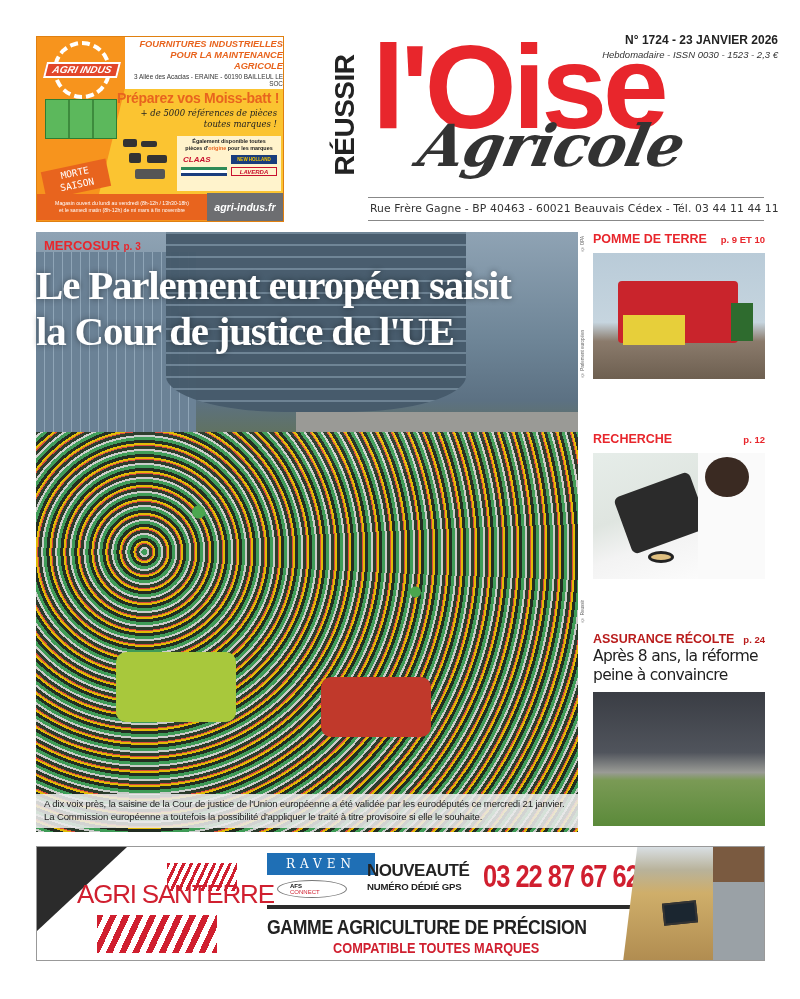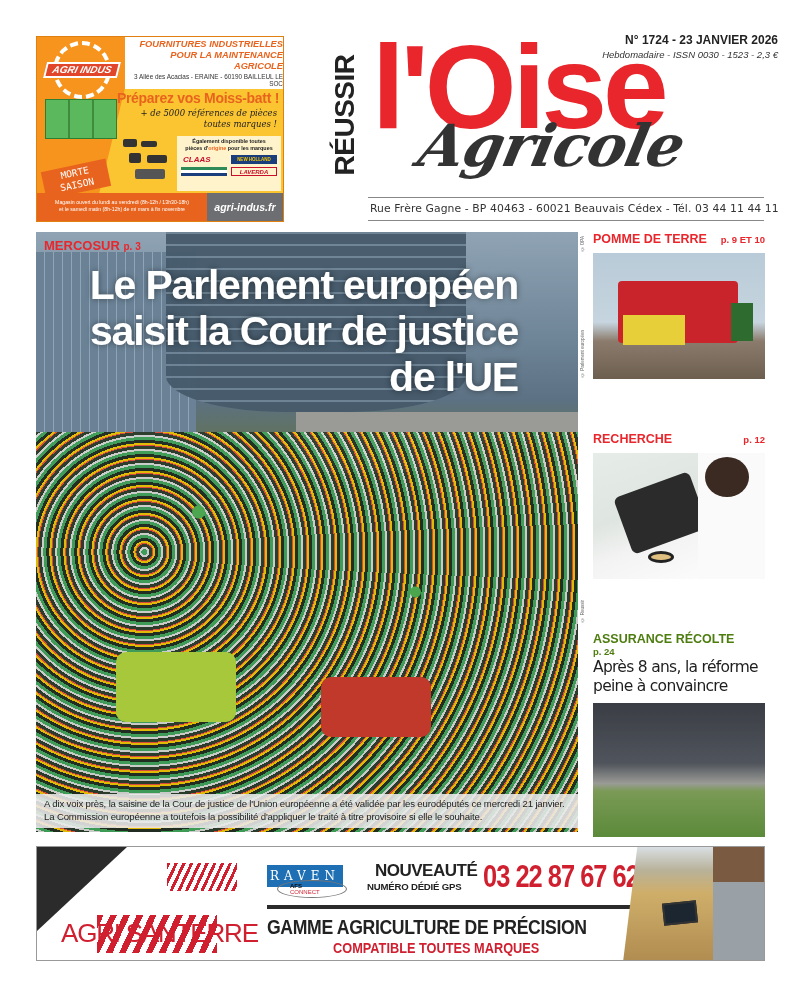--- a/index.html
+++ b/index.html
@@ -24,21 +24,21 @@
     .ad-top .morte { position: absolute; left: 6px; top: 128px; width: 66px; height: 28px; background: #e8641e; transform: rotate(-12deg); color: #fff; font-family: "DejaVu Sans Mono", monospace; font-size: 9.5px; text-align: center; line-height: 12px; padding-top: 2px; }
     .ad-top .orig-panel { position: absolute; left: 140px; top: 99px; width: 104px; height: 55px; background: #fff3cc; padding: 2px 3px; }
     .ad-top .orig-panel .txt { font-size: 5.4px; text-align: center; color: #222; font-weight: bold; line-height: 7px; }
     .ad-top .orig-panel .txt .orig { color: #e8641e; }
     .ad-top .brands { display: flex; flex-wrap: wrap; gap: 3px 4px; margin-top: 3px; justify-content: center; }
     .ad-top .brand { font-size: 6.5px; font-weight: bold; height: 9px; line-height: 9px; padding: 0 2px; }
     .ad-top .brand.claas { color: #c8102e; font-style: italic; font-size: 8px; width: 46px; text-align: left; }
     .ad-top .brand.nh { background: #1a3d7c; color: #f7c600; width: 46px; font-size: 4.5px; text-align: center; }
     .ad-top .brand.deutz { background: linear-gradient(#2e8b57 0 33%, #fff 33% 66%, #1a3d7c 66%); width: 46px; }
     .ad-top .brand.laverda { color: #c8102e; border: 1px solid #c8102e; font-style: italic; width: 46px; text-align: center; font-size: 6px; }
-    .ad-top .footer { position: absolute; left: 0; bottom: 0; width: 100%; height: 28px; display: flex; }
+    .ad-top .footer { position: absolute; left: 0; bottom: 0; width: 100%; height: 28px; display: flex; align-items: center; }
     .ad-top .footer .hours { width: 170px; background: #e8641e; color: #fff; font-size: 5.2px; line-height: 7px; padding: 6px 3px; text-align: center; }
     .ad-top .footer .site { flex: 1; background: #6d6e71; color: #fff; font-weight: bold; font-style: italic; font-size: 10.5px; text-align: center; line-height: 28px; }
 
     
     .reussir { position: absolute; left: 330px; top: 40px; width: 30px; height: 150px; }
     .reussir span { position: absolute; left: 50%; top: 50%; transform: translate(-50%, -50%) rotate(-90deg); font-weight: bold; font-size: 28px; color: #222; letter-spacing: -0.5px; white-space: nowrap; }
     .title-oise { position: absolute; left: 372px; top: 28px; font-family: "Liberation Sans", sans-serif; font-weight: bold; font-size: 118px; color: #e8262c; letter-spacing: -4px; line-height: 118px; }
     .title-agricole { position: absolute; left: 420px; top: 112px; font-family: "DejaVu Serif", serif; font-style: italic; font-weight: bold; font-size: 58px; color: #333; transform: skewX(-12deg); letter-spacing: -1px; }
     .issue-no { position: absolute; right: 22px; top: 33px; font-weight: bold; font-size: 12px; color: #222; }
     .issue-sub { position: absolute; right: 22px; top: 49px; font-style: italic; font-size: 9.5px; color: #333; }
@@ -60,29 +60,29 @@
       background:
         radial-gradient(circle at 30% 20%, #4caf50 0 6px, transparent 7px),
         radial-gradient(circle at 70% 40%, #4caf50 0 5px, transparent 6px),
         repeating-radial-gradient(circle at 20% 30%, #3fa45a 0 3px, #d9d9d9 3px 5px, #2a3a2a 5px 8px, #e84a3c 8px 9px, #f2c500 9px 11px, #1f2a1f 11px 14px);
       opacity: 0.9; }
     .main-photo .tractor { position: absolute; left: 80px; top: 420px; width: 120px; height: 70px; background: #a8c83c; border-radius: 10px; }
     .main-photo .tractor2 { position: absolute; left: 285px; top: 445px; width: 110px; height: 60px; background: #c0392b; border-radius: 10px; }
     .main-photo .road-bridge { position: absolute; left: 390px; top: 210px; width: 152px; height: 60px; background: #8a5a48; }
     .kicker-main { position: absolute; left: 44px; top: 238px; font-weight: bold; font-size: 13px; color: #e8262c; }
     .kicker-main .pg { font-size: 10px; }
-    .headline-main { position: absolute; left: 36px; top: 262px; width: 482px; text-align: right; color: #fff; font-weight: bold; font-size: 41px; line-height: 46px; letter-spacing: -1.2px; text-shadow: 0 0 6px rgba(0,0,0,0.45); }
+    .headline-main { position: absolute; left: 36px; top: 262px; width: 482px; text-align: left; color: #fff; font-weight: bold; font-size: 41px; line-height: 46px; letter-spacing: -1.2px; text-shadow: 0 0 6px rgba(0,0,0,0.45); font-family: Liberation Serif, serif; }
     .caption { position: absolute; left: 36px; top: 794px; width: 542px; height: 34px; background: rgba(235,235,235,0.88); padding: 3px 8px; font-size: 9.6px; line-height: 13px; color: #222; letter-spacing: -0.15px; }
     .credit-v { position: absolute; writing-mode: vertical-rl; transform: rotate(180deg); font-size: 4.5px; color: #666; }
 
     
     .side { position: absolute; left: 593px; width: 172px; }
     .side .kicker { font-weight: bold; font-size: 12.5px; color: #e8262c; display: flex; justify-content: space-between; align-items: baseline; }
     .side .kicker .pg { font-size: 9.5px; }
-    .side .kicker.orange { color: #4d7c0f; flex-direction: column; }
+    .side .kicker.orange { color: #b91c1c; }
     .side h2 { font-family: "DejaVu Sans", sans-serif; font-weight: normal; font-size: 15.5px; line-height: 19px; color: #1e1e1e; letter-spacing: -0.7px; margin-top: 1px; }
     .side .photo { width: 172px; margin-top: 7px; }
     .s1 { top: 232px; }
     .s1 .photo { height: 126px; background: linear-gradient(180deg, #b9cbd8 0%, #c6d5df 55%, #8b7b6c 70%, #6d5f50 100%); position: relative; overflow: hidden; }
     .s1 .photo .machine { position: absolute; left: 25px; top: 28px; width: 120px; height: 62px; background: #c9242c; border-radius: 4px; }
     .s1 .photo .machine-y { position: absolute; left: 30px; top: 62px; width: 62px; height: 30px; background: #e7cf3a; }
     .s1 .photo .tractor { position: absolute; left: 138px; top: 50px; width: 22px; height: 38px; background: #2e6b2e; }
     .s2 { top: 432px; }
     .s2 .photo { height: 126px; background: linear-gradient(160deg, #e6ede9 0%, #dfe5e0 40%, #f3f3f3 60%, #ffffff 100%); position: relative; overflow: hidden; }
     .s2 .photo .scope { position: absolute; left: 28px; top: 30px; width: 80px; height: 60px; background: #2b2b2b; border-radius: 6px; transform: rotate(-20deg); }
@@ -90,25 +90,25 @@
     .s2 .photo .person { position: absolute; left: 105px; top: 0; width: 67px; height: 126px; background: #fafafa; }
     .s2 .photo .hair { position: absolute; left: 112px; top: 4px; width: 44px; height: 40px; border-radius: 50%; background: #3a2a22; }
     .s3 { top: 632px; }
     .s3 .photo { height: 134px; background: linear-gradient(180deg, #3a3d44 0%, #50545c 45%, #9a9b96 60%, #7a9a55 66%, #5b8a3a 100%); }
 
     
     .ad-bottom { position: absolute; left: 36px; top: 846px; width: 729px; height: 115px; border: 1px solid #999; background: #fff; overflow: hidden; }
     .ad-bottom .corner { position: absolute; left: 0; top: 0; width: 90px; height: 84px; background: #2b2b2b; clip-path: polygon(0 0, 100% 0, 0 100%); }
     .ad-bottom .stripes-top { position: absolute; left: 130px; top: 16px; width: 70px; height: 28px; background: repeating-linear-gradient(115deg, #d01f2f 0 3px, transparent 3px 7px); }
     .ad-bottom .stripes-bot { position: absolute; left: 60px; top: 68px; width: 120px; height: 38px; background: repeating-linear-gradient(115deg, #d01f2f 0 6px, transparent 6px 12px); }
-    .ad-bottom .agri-name { position: absolute; left: 24px; top: 32px; font-family: "Liberation Sans Narrow", "Liberation Sans", sans-serif; font-size: 26px; color: #d01f2f; letter-spacing: -1.2px; font-weight: normal; white-space: nowrap; margin-top: 39px; }
-    .ad-bottom .raven { position: absolute; left: 230px; top: 18px; width: 76px; height: 22px; background: #1f6fb5; color: #fff; font-family: "DejaVu Serif", serif; font-size: 12px; letter-spacing: 5px; text-align: center; line-height: 22px; }
+    .ad-bottom .agri-name { position: absolute; left: 40px; top: 32px; font-family: "Liberation Sans Narrow", "Liberation Sans", sans-serif; font-size: 26px; color: #d01f2f; letter-spacing: -1.2px; font-weight: normal; white-space: nowrap; }
+    .ad-bottom .raven { position: absolute; left: 230px; top: 6px; width: 108px; height: 22px; background: #1f6fb5; color: #fff; font-family: "DejaVu Serif", serif; font-size: 12px; letter-spacing: 5px; text-align: center; line-height: 22px; }
     .ad-bottom .afs { position: absolute; left: 240px; top: 33px; width: 70px; height: 18px; border: 1px solid #777; border-radius: 50%; font-size: 6px; font-weight: bold; color: #111; padding: 2px 0 0 12px; line-height: 6px; }
     .ad-bottom .afs .con { color: #d01f2f; font-weight: normal; }
-    .ad-bottom .nouv { position: absolute; left: 330px; top: 15px; font-weight: bold; font-size: 17px; color: #222; line-height: 17px; letter-spacing: -0.5px; margin-left: 8px; }
+    .ad-bottom .nouv { position: absolute; left: 330px; top: 15px; font-weight: bold; font-size: 17px; color: #222; line-height: 17px; letter-spacing: -0.5px; }
     .ad-bottom .nouv-sub { position: absolute; left: 330px; top: 34px; font-weight: bold; font-size: 9.6px; color: #222; letter-spacing: -0.2px; text-align: right; }
     .ad-bottom .phone { position: absolute; left: 446px; top: 12px; font-weight: bold; font-size: 31px; color: #d01f2f; letter-spacing: -1.2px; transform: scaleX(0.82); transform-origin: left top; white-space: nowrap; }
     .ad-bottom .sep { position: absolute; left: 230px; top: 58px; width: 378px; height: 4px; background: #2b2b2b; }
     .ad-bottom .gamme { position: absolute; left: 230px; top: 68px; font-weight: bold; font-size: 20.5px; color: #222; letter-spacing: -0.4px; transform: scaleX(0.86); transform-origin: left top; white-space: nowrap; }
     .ad-bottom .compat { position: absolute; left: 296px; top: 93px; font-weight: bold; font-size: 14.5px; color: #d01f2f; transform: scaleX(0.88); transform-origin: left top; white-space: nowrap; }
     .ad-bottom .photo { position: absolute; left: 586px; top: 0; width: 143px; height: 115px; clip-path: polygon(10% 0, 100% 0, 100% 100%, 0 100%);
       background: linear-gradient(180deg, #d9dfe3 0%, #b8b29a 20%, #cfae6a 40%, #b08c50 100%); }
     .ad-bottom .photo .tablet { position: absolute; left: 40px; top: 55px; width: 34px; height: 22px; background: #1b2630; border: 2px solid #333; transform: rotate(-6deg); }
     .ad-bottom .photo .man { position: absolute; left: 90px; top: 0; width: 53px; height: 115px; background: linear-gradient(180deg, #7a5a40 0 30%, #9aa1a6 30%); }
   </style>

